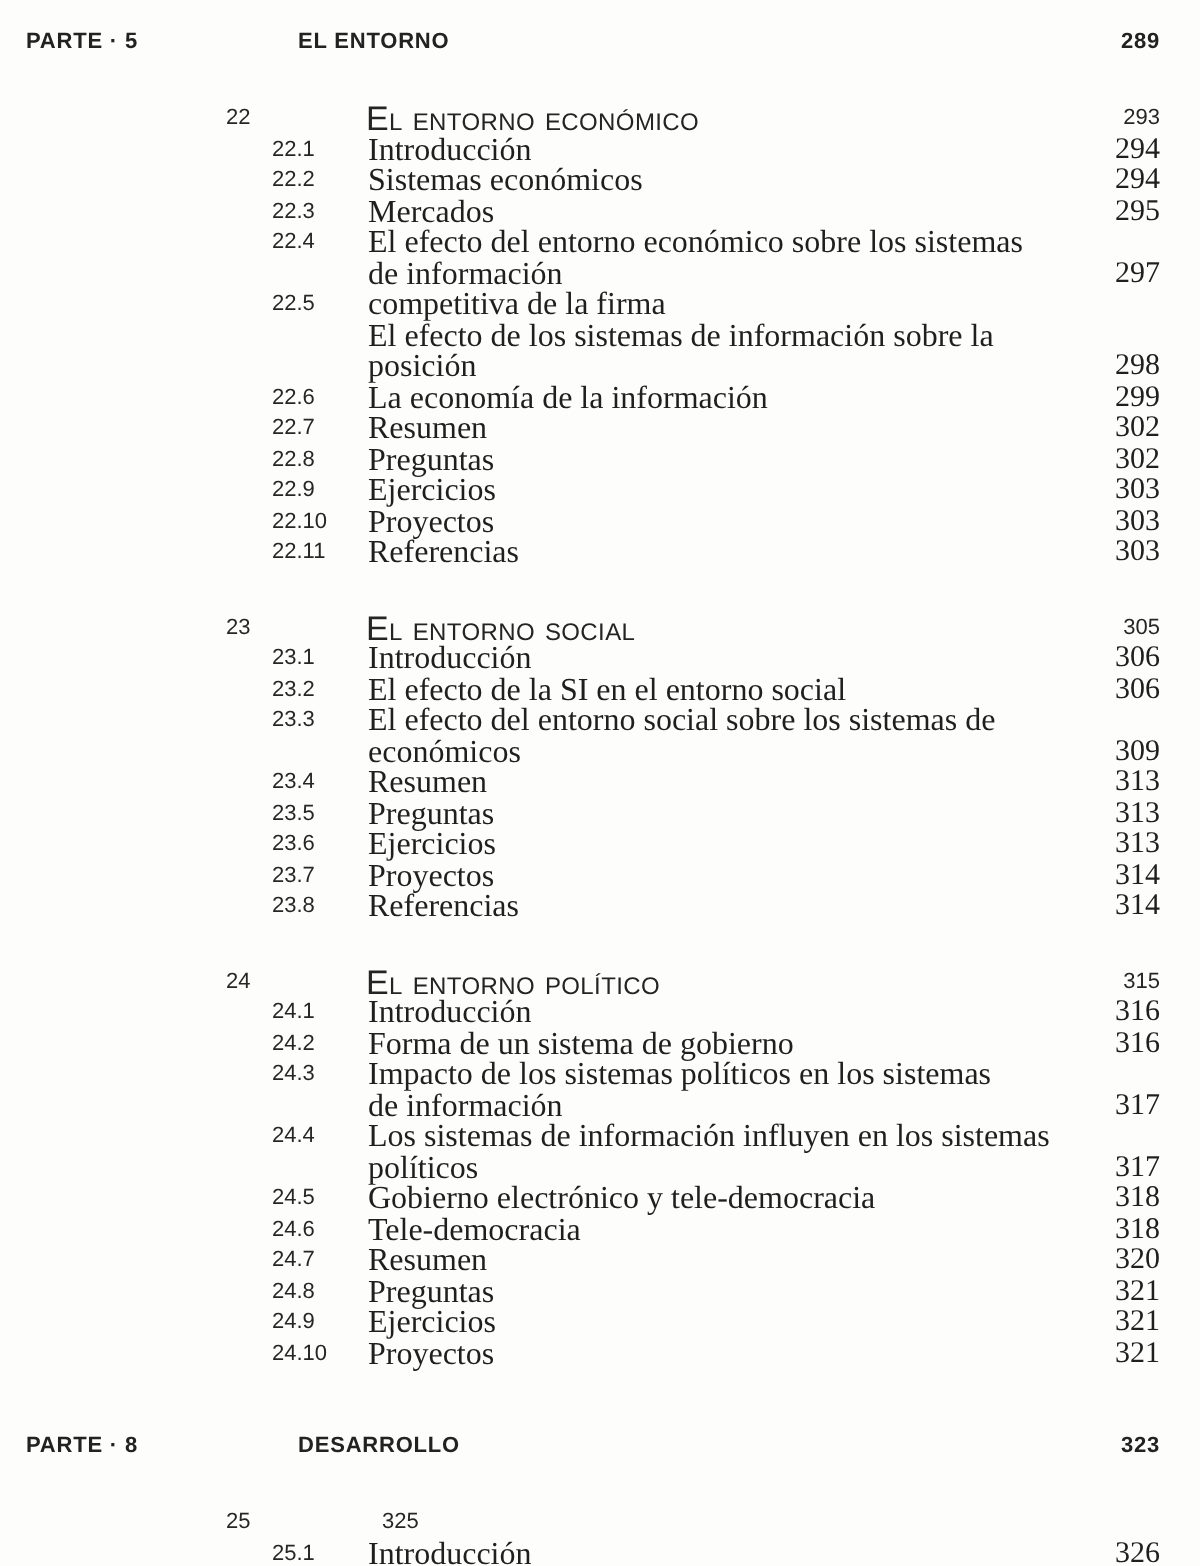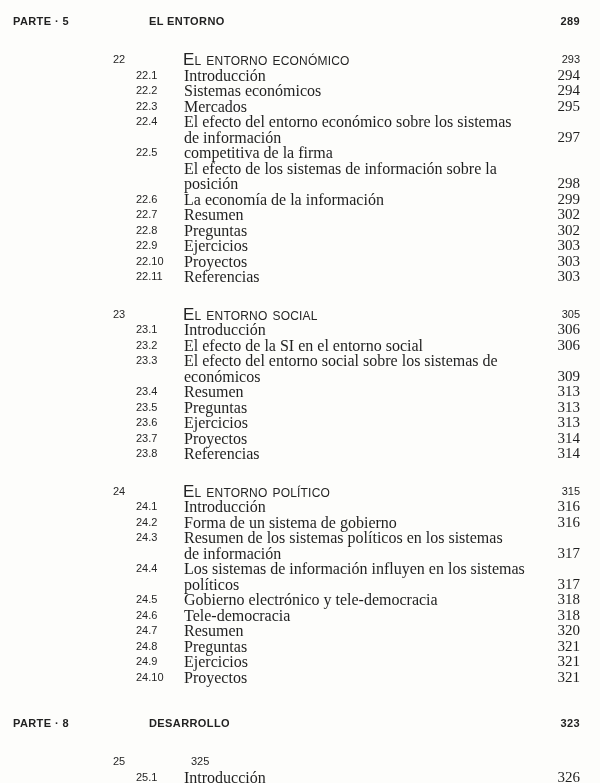--- a/index.html
+++ b/index.html
@@ -271,21 +271,21 @@
           <div class="section-row">
             <span class="section-number">24.2</span>
             <span class="section-title">
               <span class="line">Forma de un sistema de gobierno</span>
             </span>
             <span class="section-page">316</span>
           </div>
           <div class="section-row">
             <span class="section-number">24.3</span>
             <span class="section-title">
-              <span class="line">Resumen de los sistemas políticos en los sistemas</span>
+              <span class="line">Impacto de los sistemas políticos en los sistemas</span>
               <span class="line">de información</span>
             </span>
             <span class="section-page">317</span>
           </div>
           <div class="section-row">
             <span class="section-number">24.4</span>
             <span class="section-title">
               <span class="line">Los sistemas de información influyen en los sistemas políticos</span>
             </span>
             <span class="section-page">317</span>

